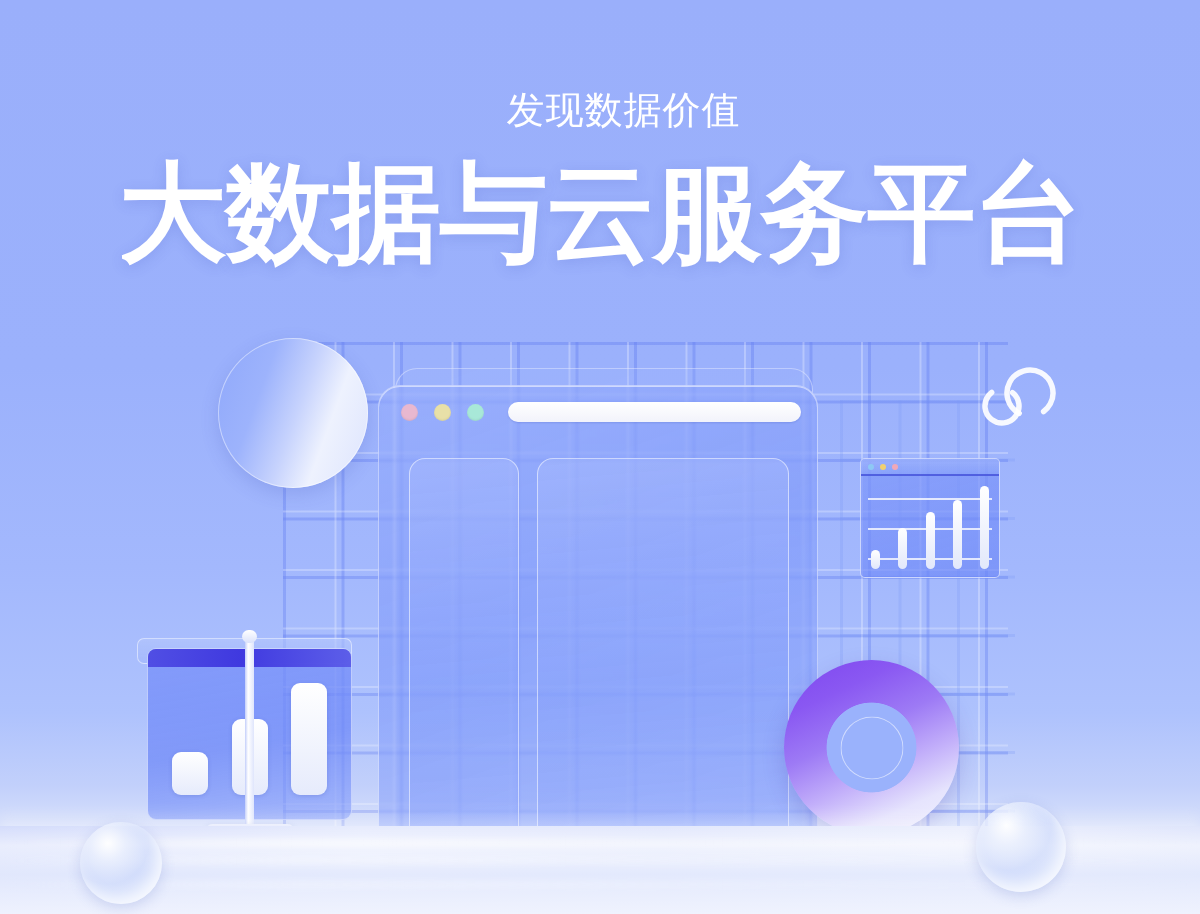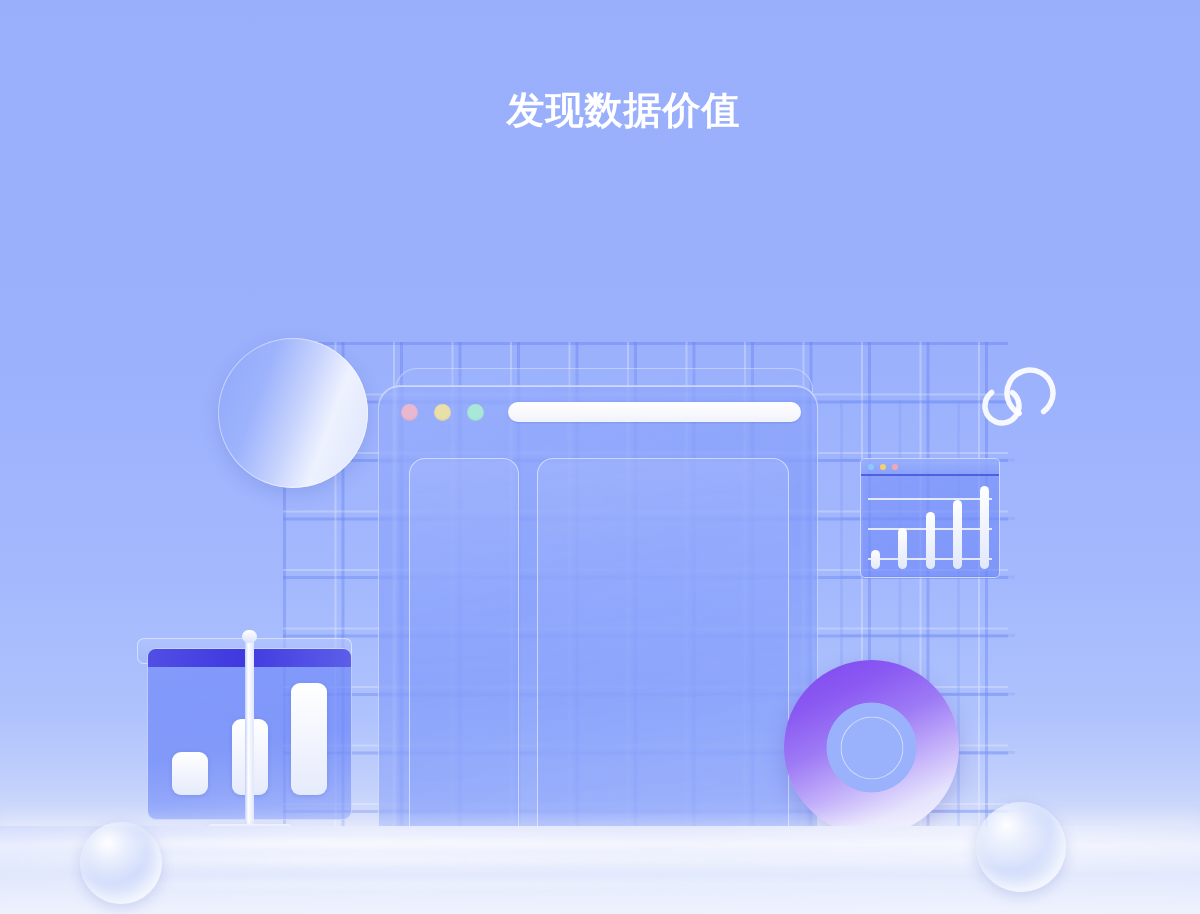--- a/index.html
+++ b/index.html
@@ -205,21 +205,21 @@
     background:
       radial-gradient(circle at 34% 26%, rgba(255,255,255,.95) 0%, rgba(232,238,253,.75) 22%, rgba(198,212,250,.55) 50%, rgba(222,231,253,.72) 78%, rgba(255,255,255,.85) 100%);
     box-shadow:0 4px 14px rgba(70,95,190,.20), inset -4px -6px 14px rgba(255,255,255,.7);
   }
   .sphere.big   { left:80px;  top:822px; width:82px;  height:82px; }
   .sphere.small { left:976px; top:802px; width:90px;  height:90px; }
 
   
   .copy { position:absolute; left:0; right:0; top:88px; text-align:center; }
   .eyebrow {
-    font-size:38px; line-height:1.2; color:#ffffff; font-weight:700;
+    font-size:38px; line-height:1.2; color:#ffffff; font-weight:400;
     letter-spacing:1px;
     margin-left:47px;
   }
   .headline {
     margin-top:22px;
     font-size:108px; line-height:1.05; color:#ffffff;
     font-weight:bold; letter-spacing:-1px;
     text-shadow:0 3px 14px rgba(60,80,190,.18);
   }
   .tagline {
@@ -302,15 +302,16 @@
     <div class="floor-streak" style="top:14px"></div>
     <div class="floor-streak" style="top:32px;opacity:.7"></div>
     <div class="floor-streak" style="top:56px;opacity:.5"></div>
   </div>
 
   <div class="sphere big"></div>
   <div class="sphere small"></div>
 
   <div class="copy">
     <div class="eyebrow">发现数据价值</div>
+    <div class="headline">大数据与云服务平台</div>
   </div>
 
 </div>
 
 </body></html>

